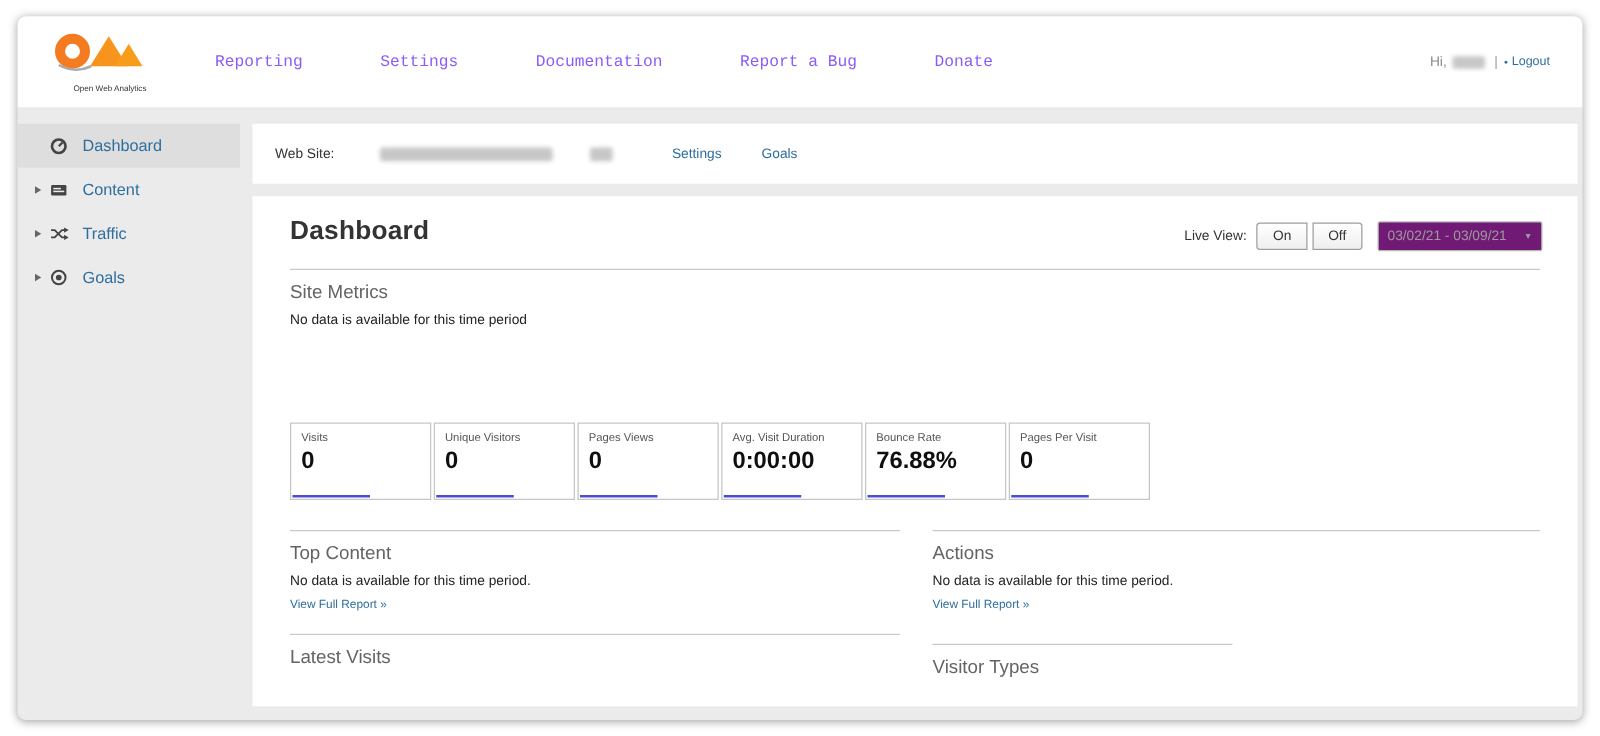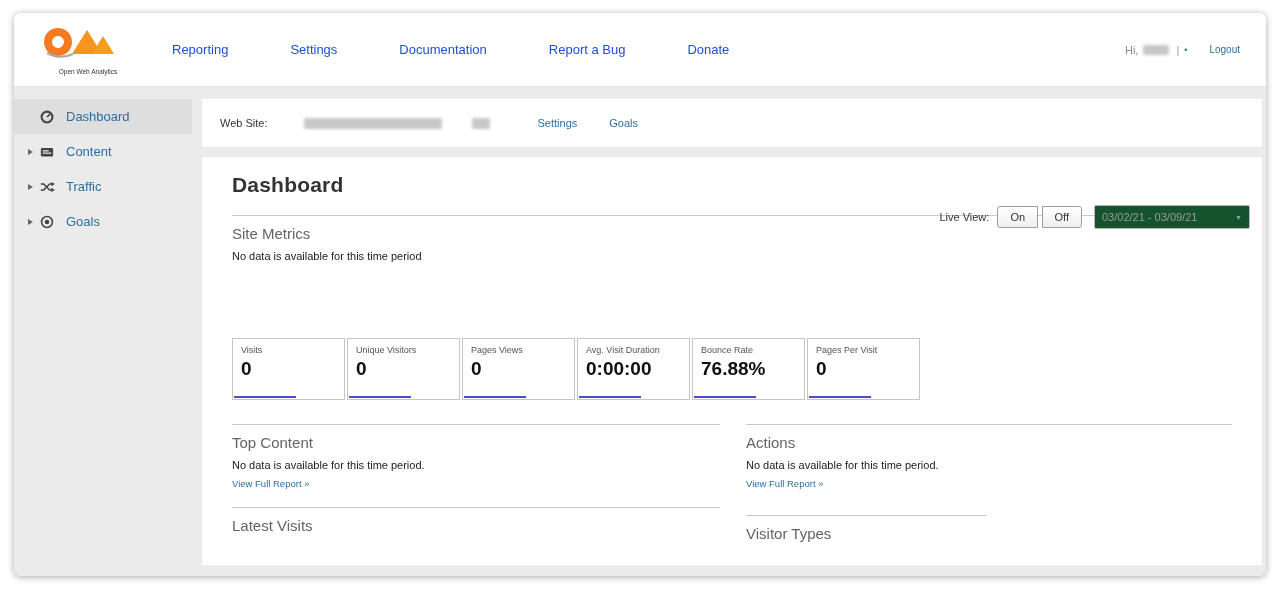--- a/index.html
+++ b/index.html
@@ -8,25 +8,25 @@
   .app { position:absolute; left:14px; top:13px; width:1252px; height:563px;
          background:#ebebeb; border-radius:7px; overflow:hidden;
          box-shadow:0 1px 7px rgba(0,0,0,0.35); }
 
   
   .header { height:74px; background:#fff; display:flex; align-items:center;
             border-bottom:1px solid #e2e2e2; }
   .logo { margin-left:24px; width:100px; text-align:center; }
   .logo-text { font-size:6.5px; color:#333; display:block; margin-top:1px; }
   .nav { display:flex; margin-left:34px; }
-  .nav a { font-size:13px; color:#1d4ed8; text-decoration:none; margin-right:62px; cursor:pointer; }
+  .nav a { font-size:13px; color:#8b5cf6; text-decoration:none; margin-right:62px; cursor:pointer;font-family:Liberation Mono, monospace; }
   .userbox { margin-left:auto; margin-right:26px; display:flex; align-items:center; font-size:11px; color:#8a8a8a; }
   .userbox .sep { margin:0 5px 0 7px; color:#9a9a9a; }
   .userbox .bullet { color:#2E6E9E; font-size:9px; margin-right:3px; }
-  .userbox a { color:#2E6E9E; text-decoration:none; font-size:10px; cursor:pointer;margin-left:19px; }
+  .userbox a { color:#2E6E9E; text-decoration:none; font-size:10px; cursor:pointer; }
 
   .redacted { display:inline-block; background:#c7c7c7; border-radius:2px; filter:blur(1.5px); }
 
   
   .content-row { display:flex; height:488px; }
   .sidebar { width:178px; padding-top:12px; flex:none; }
   .side-item { height:35px; display:flex; align-items:center; padding-left:14px; cursor:pointer; }
   .side-item.active { background:#dedede; }
   .slot { width:12px; display:inline-flex; }
   .tri { width:0; height:0; border-left:5px solid #666;
@@ -38,28 +38,28 @@
   .card { background:#fff; }
 
   
   .sitebar { height:48px; display:flex; align-items:center; padding:0 18px; margin-bottom:10px;gap:20px; }
   .sitebar .lab { font-size:11px; color:#333; margin-right:16px; }
   .sitebar a { font-size:11px; color:#2E6E9E; text-decoration:none; margin-right:12px; cursor:pointer; }
 
   
   .main-card { height:408px; padding:16px 30px 0; position:relative; overflow:hidden; }
   h1.page-title { font-size:21px; color:#333; font-weight:bold; letter-spacing:0.2px; }
-  .controls { position:absolute; right:12px; top:20px; display:flex; align-items:center;margin-top:28px; }
+  .controls { position:absolute; right:28px; top:20px; display:flex; align-items:center; }
   .lv-label { font-size:11px; color:#333; margin-right:8px; }
   .seg button { font-size:11px; color:#333; padding:4px 12px; border:1px solid #9d9d9d;
                 background:linear-gradient(#ffffff,#efefef); cursor:pointer;
                 font-family:"Liberation Sans", sans-serif; }
   .seg button:first-child { border-radius:3px 0 0 3px; }
   .seg button:last-child { border-radius:0 3px 3px 0; margin-left:-1px; }
-  .date-select { margin-left:12px; width:156px; border:1px solid #b8b8b8; background:#14532d;
+  .date-select { margin-left:12px; width:132px; border:1px solid #b8b8b8; background:#701a75;
                  color:#9b9b9b; font-size:11px; padding:5px 7px; display:flex;
                  justify-content:space-between; align-items:center; border-radius:2px; cursor:pointer; }
   .date-select .caret { font-size:7px; color:#9b9b9b; }
 
   .rule { height:1px; background:#c9c9c9; }
   .rule.top { margin-top:18px; }
   h2.section { font-size:15px; color:#646464; font-weight:400; margin:9px 0 4px; }
   .empty { font-size:11px; color:#222; margin:8px 0 2px; }
   .vfr { font-size:9.5px; color:#2E6E9E; text-decoration:none; display:inline-block; margin-top:5px; cursor:pointer;text-align:right; }
 

